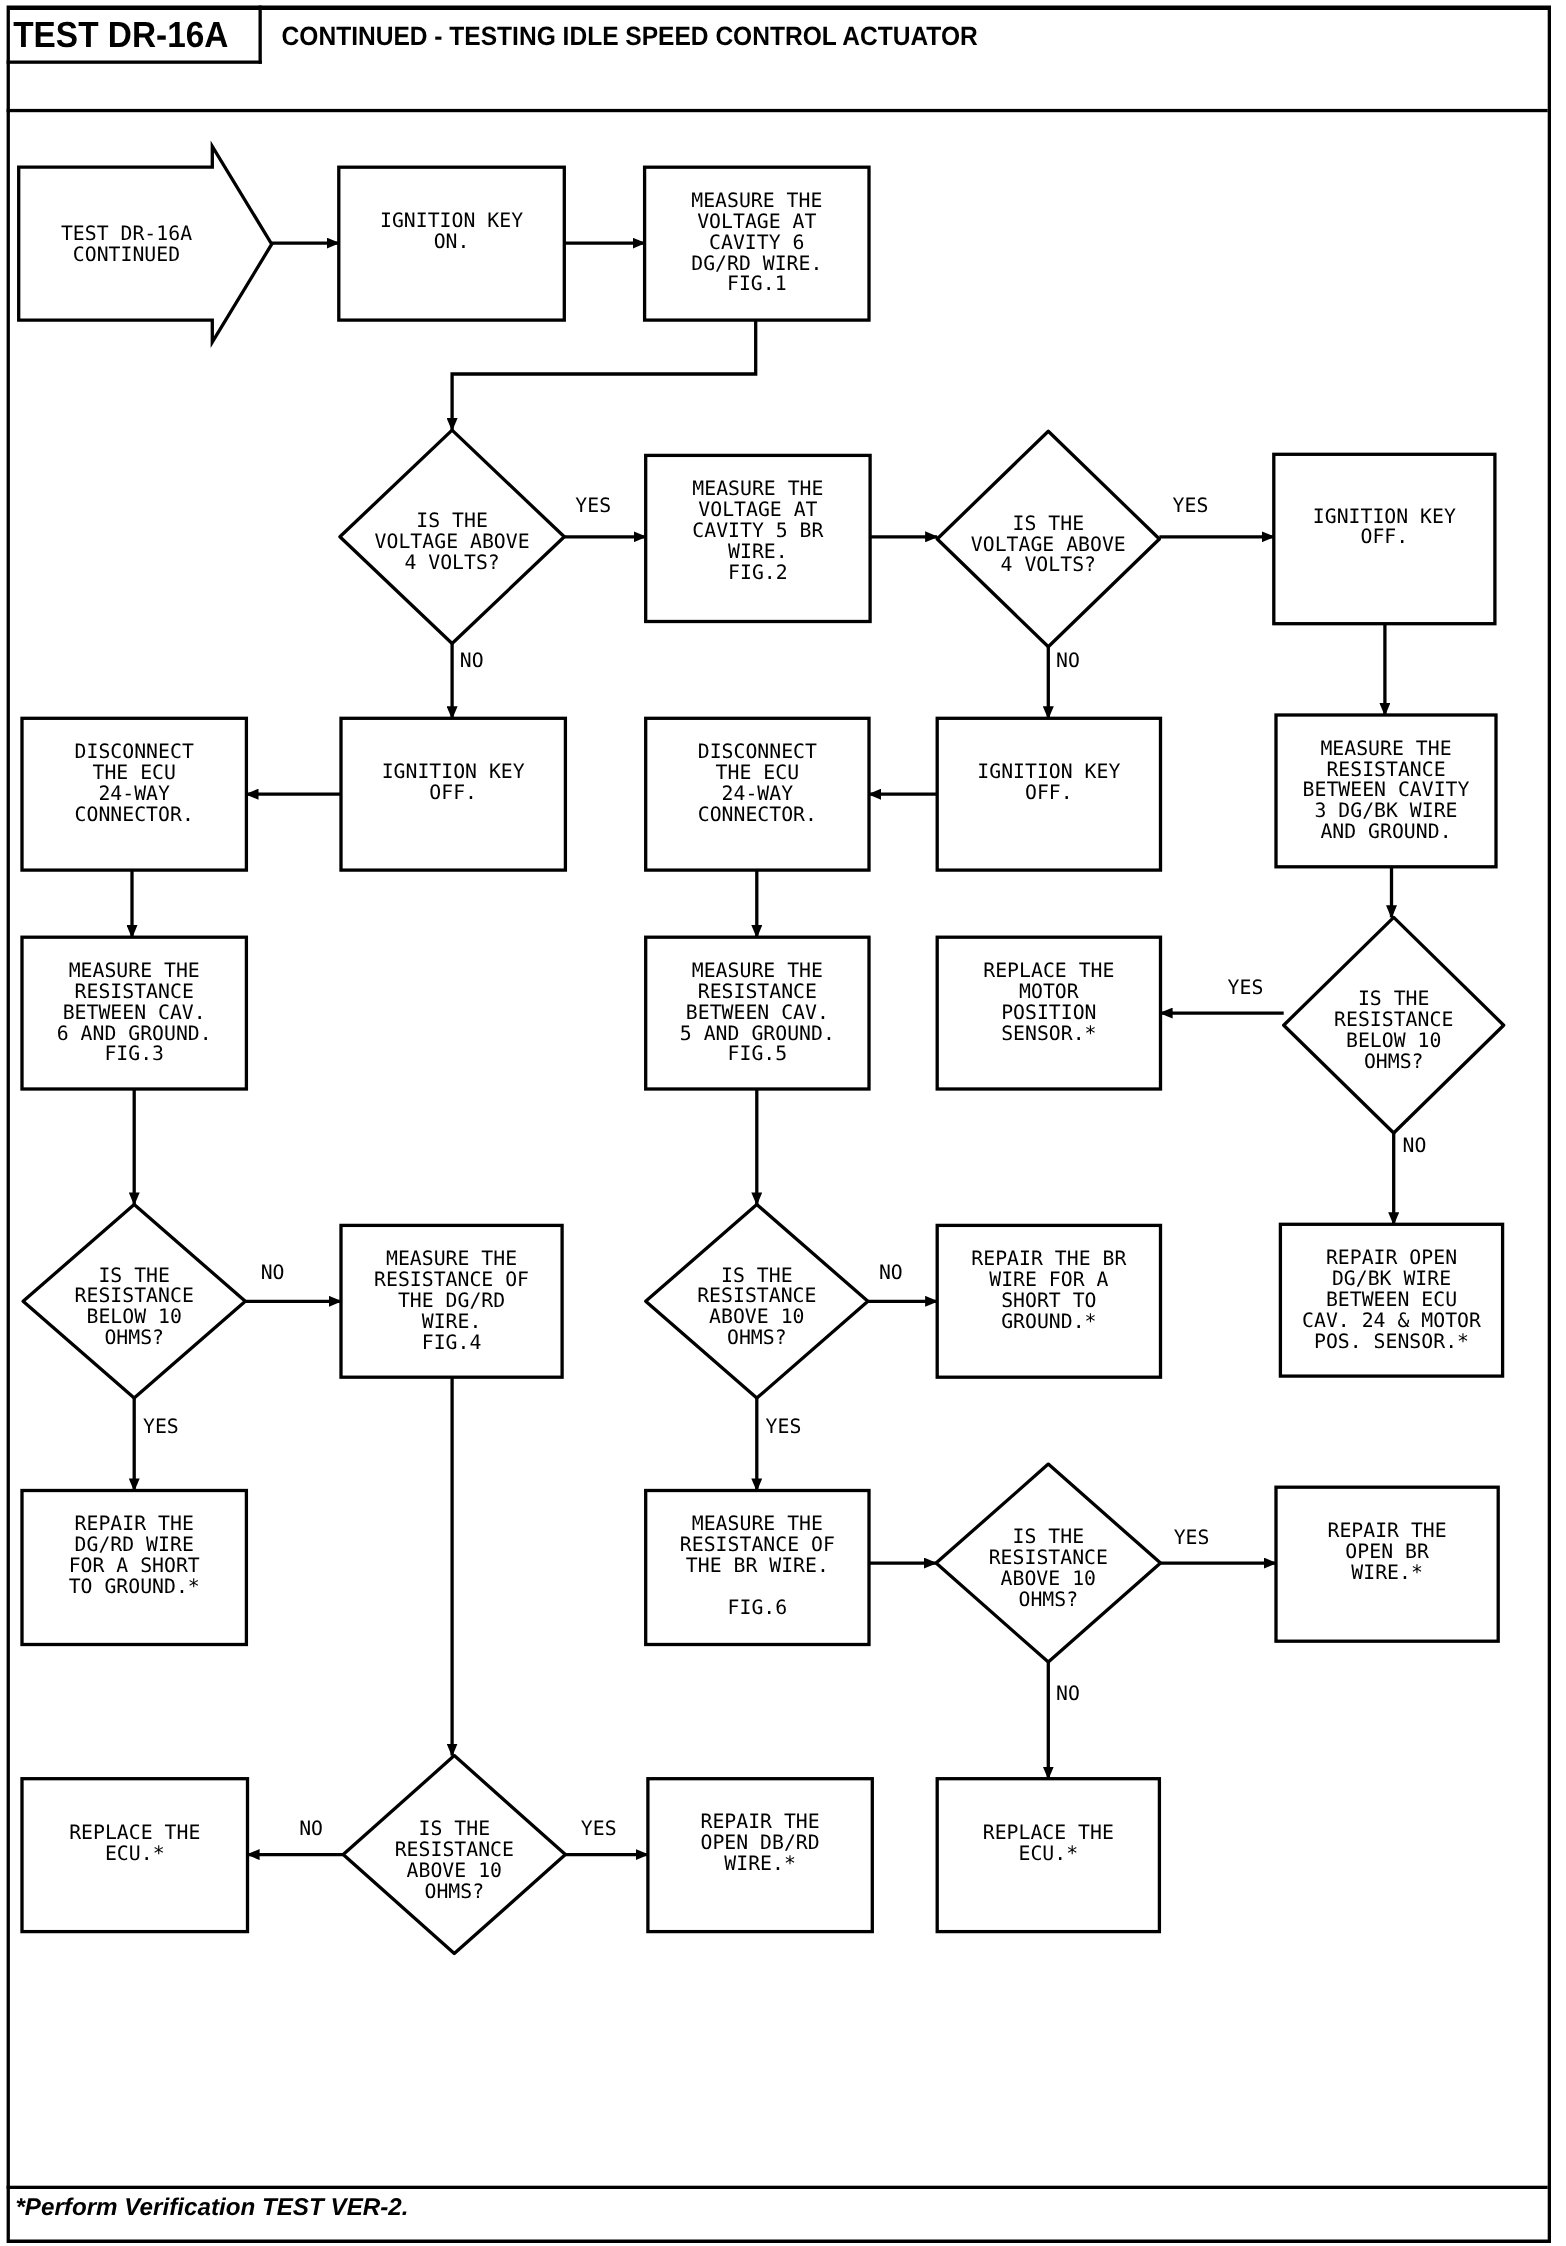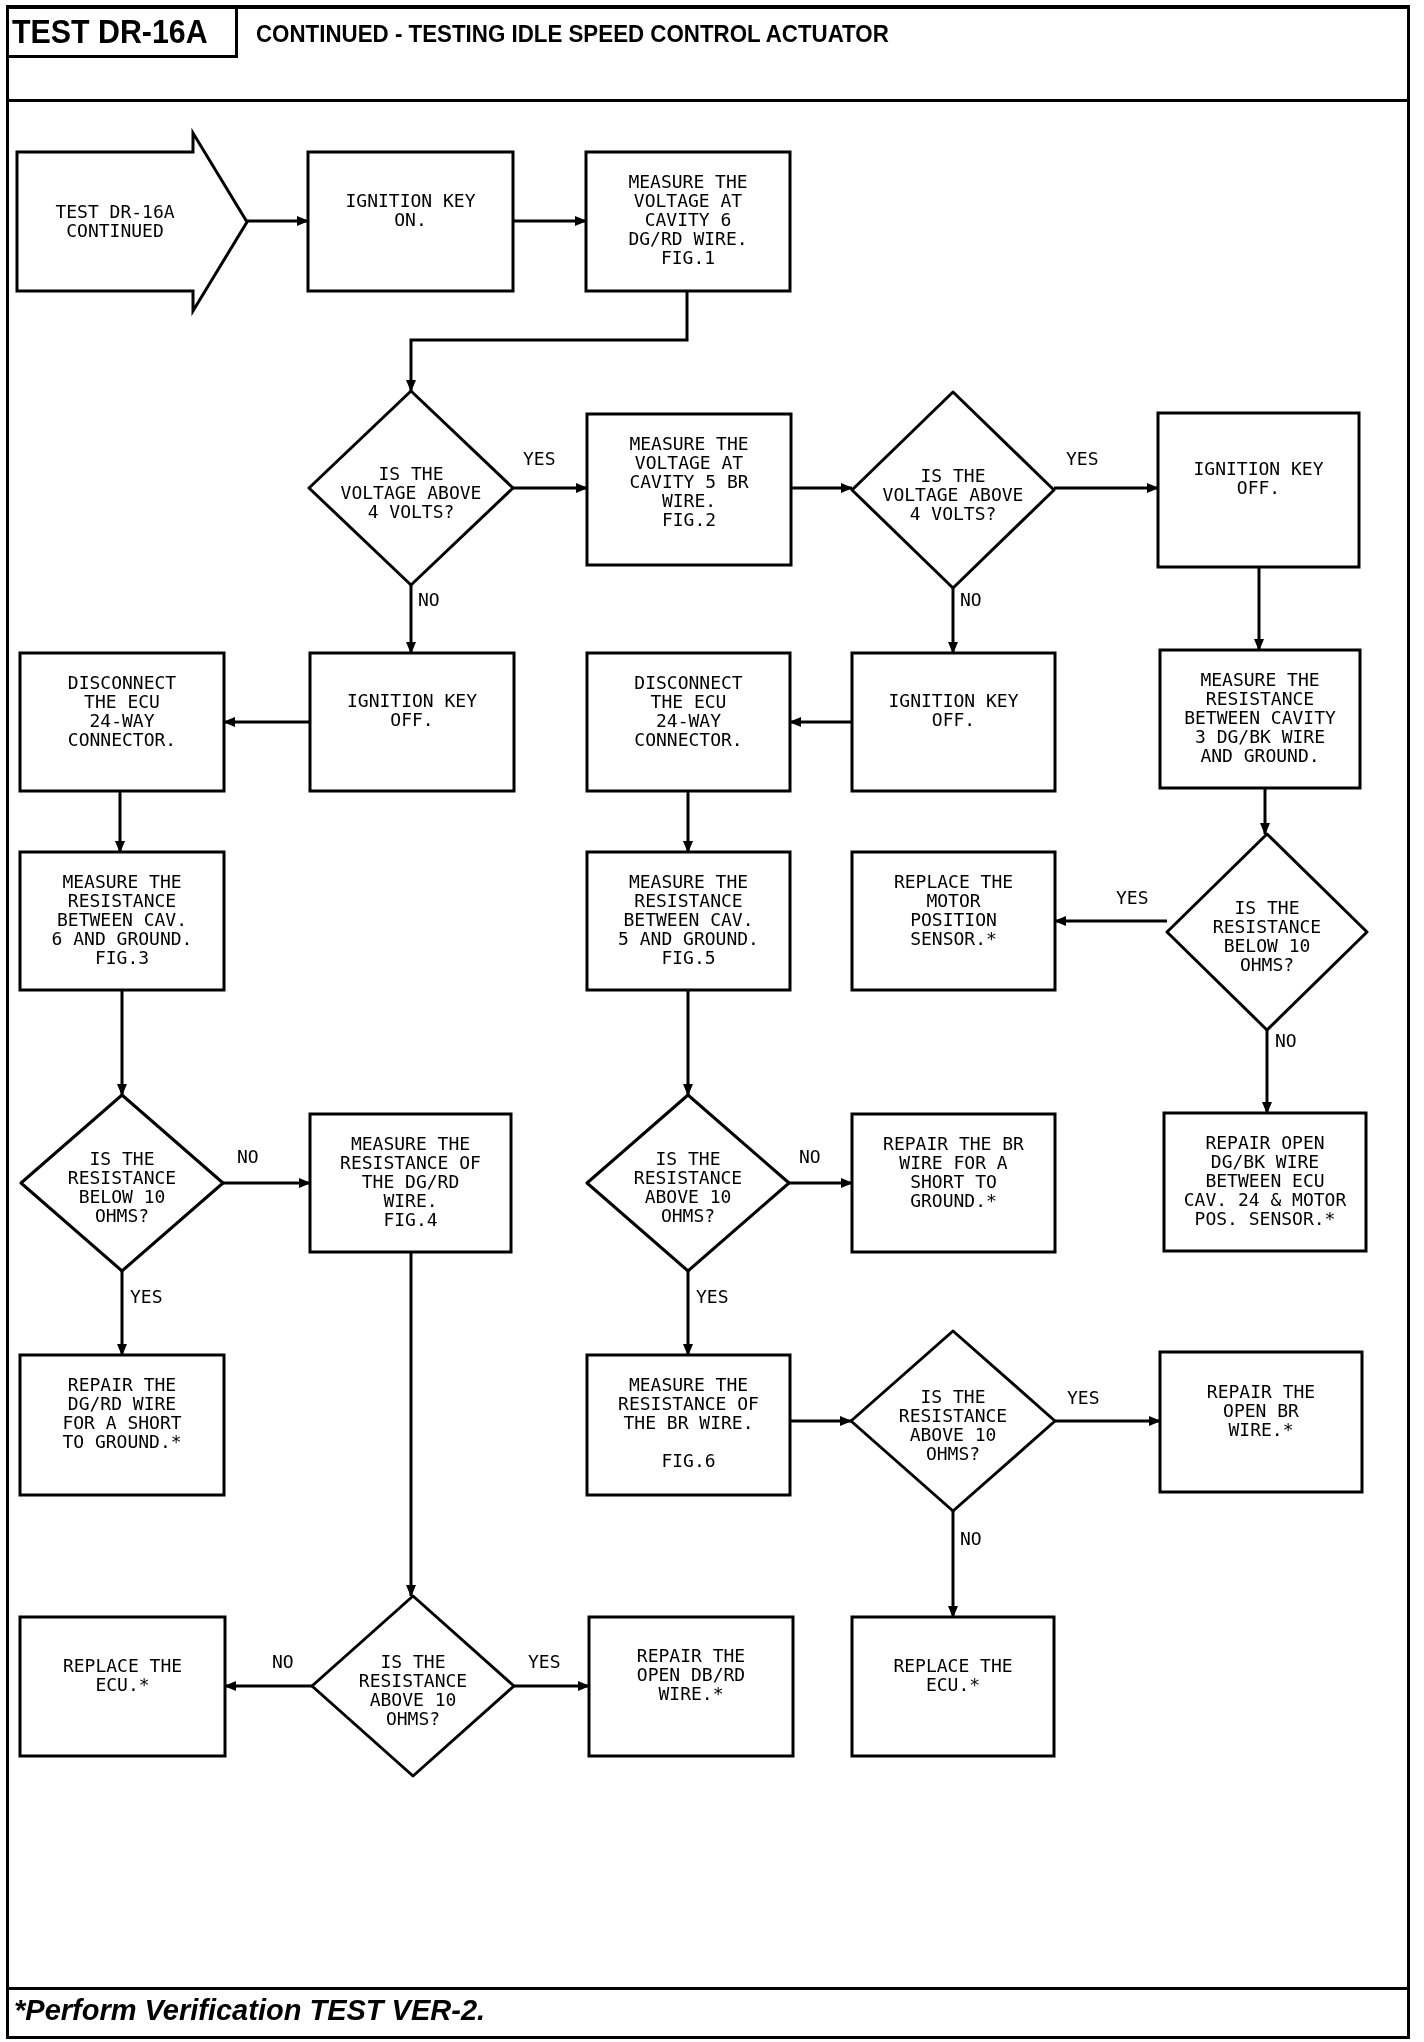--- a/index.html
+++ b/index.html
@@ -3,21 +3,21 @@
 <meta charset="utf-8">
 <style>
   html, body { margin: 0; padding: 0; background: #ffffff; }
   body { width: 1424px; height: 2042px; position: relative; overflow: hidden; }
   #page { position: absolute; left: 0; top: 0; width: 1132px; height: 2042px; }
   .frame { position: absolute; left: 6px; top: 5px; width: 1398px; height: 2027px; border: 3px solid #000; border-top-width: 4px; }
   .title-box { position: absolute; left: 6px; top: 5px; width: 232px; height: 53px; border-right: 3px solid #000; border-bottom: 3px solid #000; box-sizing: border-box; }
   .test-id { position: absolute; left: 12px; top: 13px; font-family: "Liberation Sans", sans-serif; font-weight: bold; font-size: 33px; letter-spacing: 0px; color: #000; white-space: nowrap; transform: scaleX(0.92); transform-origin: left top; }
   .page-title { position: absolute; left: 256px; top: 20px; font-family: "Liberation Sans", sans-serif; font-weight: bold; font-size: 24px; color: #000; white-space: nowrap; transform: scaleX(0.93); transform-origin: left top; }
   .hline { position: absolute; background: #000; }
-  .footer-note { position: absolute; left: 14px; top: 1994px; font-family: "Liberation Sans", sans-serif; font-weight: bold; font-style: italic; font-size: 29px; color: #000; white-space: nowrap; }
+  .footer-note { position: absolute; left: 14px; top: 1994px; font-family: "Liberation Sans", sans-serif; font-weight: bold; font-style: italic; font-size: 22px; color: #000; white-space: nowrap; }
   svg#flow { position: absolute; left: 0; top: 0; }
   .node-text { font-family: "DejaVu Sans Mono", monospace; font-size: 18px; fill: #000; text-anchor: middle; }
   .lbl { font-family: "DejaVu Sans Mono", monospace; font-size: 18px; fill: #000; }
 </style>
 </head>
 <body>
 
 <div id="page">
   <div class="frame"></div>
   <div class="title-box"></div>

